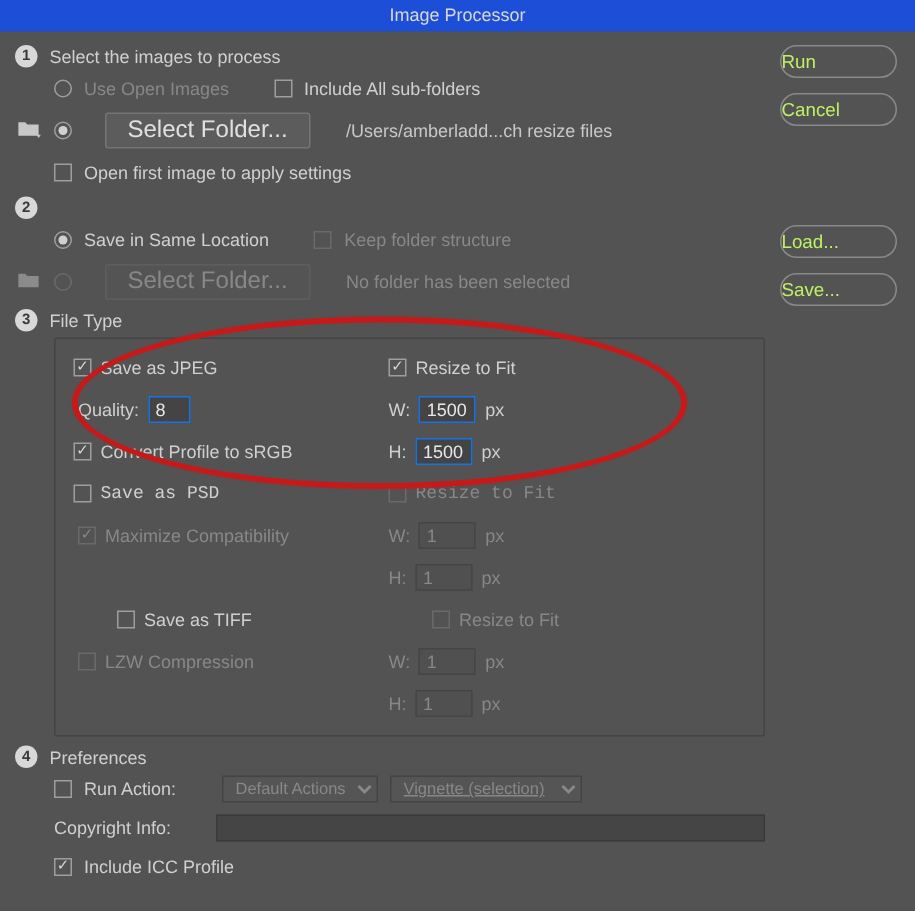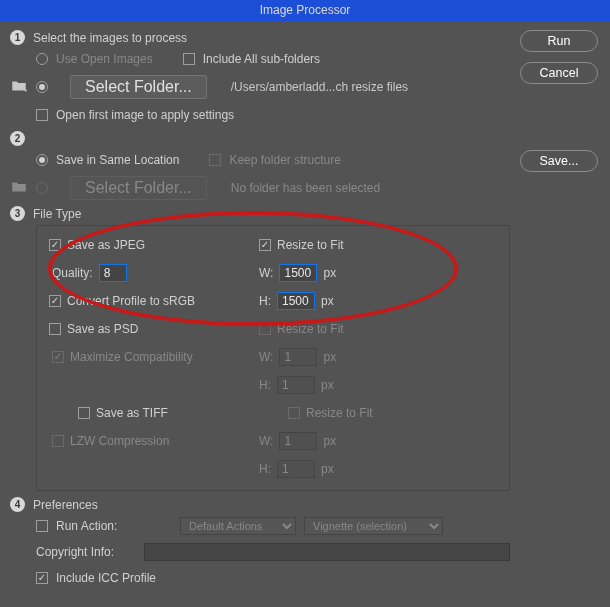--- a/index.html
+++ b/index.html
@@ -37,24 +37,23 @@
     right: 12px;
     width: 78px;
     display: flex;
     flex-direction: column;
     gap: 10px;
   }
   .pill-btn {
     background: #535353;
     border: 1px solid #8a8a8a;
     border-radius: 20px;
-    color: #ffffff;
+    color: #bef264;
     font-size: 12.5px;
     padding: 3px 0;
-    text-align: center;
     cursor: pointer;
   }
   .bigspace { height: 46px; }
   .step {
     display: flex;
     align-items: center;
     gap: 8px;
     margin-bottom: 4px;
   }
   .num {
@@ -116,21 +115,21 @@
     font-size:12px;
     text-align:left;
     padding:0 4px;
   }
   .numbox.active { border:1px solid #1473e6; background:#444;}
   .numbox.disabled { color:#7a7a7a; background:#505050; border-color:#454545;}
   .sel {
     background:#555; border:1px solid #444; color:#888;
     height:18px; font-size:11px; padding:0 4px;
   }
-  .sel.wide1{width:116px;margin-left:32px;} .sel.wide2{width:139px;}
+  .sel.wide1{width:104px;} .sel.wide2{width:128px;text-decoration:underline;}
   .wideinput {
     flex:1; height:18px; background:#454545; border:1px solid #3a3a3a;
   }
   .red-ellipse {
     position:absolute;
     left: 48px;
     top: 189px;
     width: 410px;
     height: 115px;
     border: 4px solid #c61a1a;
@@ -236,21 +235,21 @@
             <span class="chk">✓</span>
             <span>Convert Profile to sRGB</span>
           </div>
           <div class="ft-right">
             <span>H:</span>
             <input class="numbox active" value="1500" style="">
             <span>px</span>
           </div>
         </div>
 
-        <div class="ft-row" style="margin-top:6px;">
+        <div class="ft-row" style="margin-top:6px;font-family:Liberation Mono, monospace;">
           <div class="ft-left">
             <span class="chk"></span>
             <span>Save as PSD</span>
           </div>
           <div class="ft-right disabled">
             <span class="chk disabled"></span>
             <span class="disabled">Resize to Fit</span>
           </div>
         </div>
         <div class="ft-row">
@@ -325,17 +324,18 @@
         <span>Include ICC Profile</span>
       </div>
     </div>
 
   </div>
 
   <div class="side-col">
     <div class="pill-btn">Run</div>
     <div class="pill-btn">Cancel</div>
     <div class="bigspace"></div>
+    <div class="pill-btn">Load...</div>
     <div class="pill-btn">Save...</div>
   </div>
 
   <div class="red-ellipse"></div>
 </div>
 
 </body></html>

